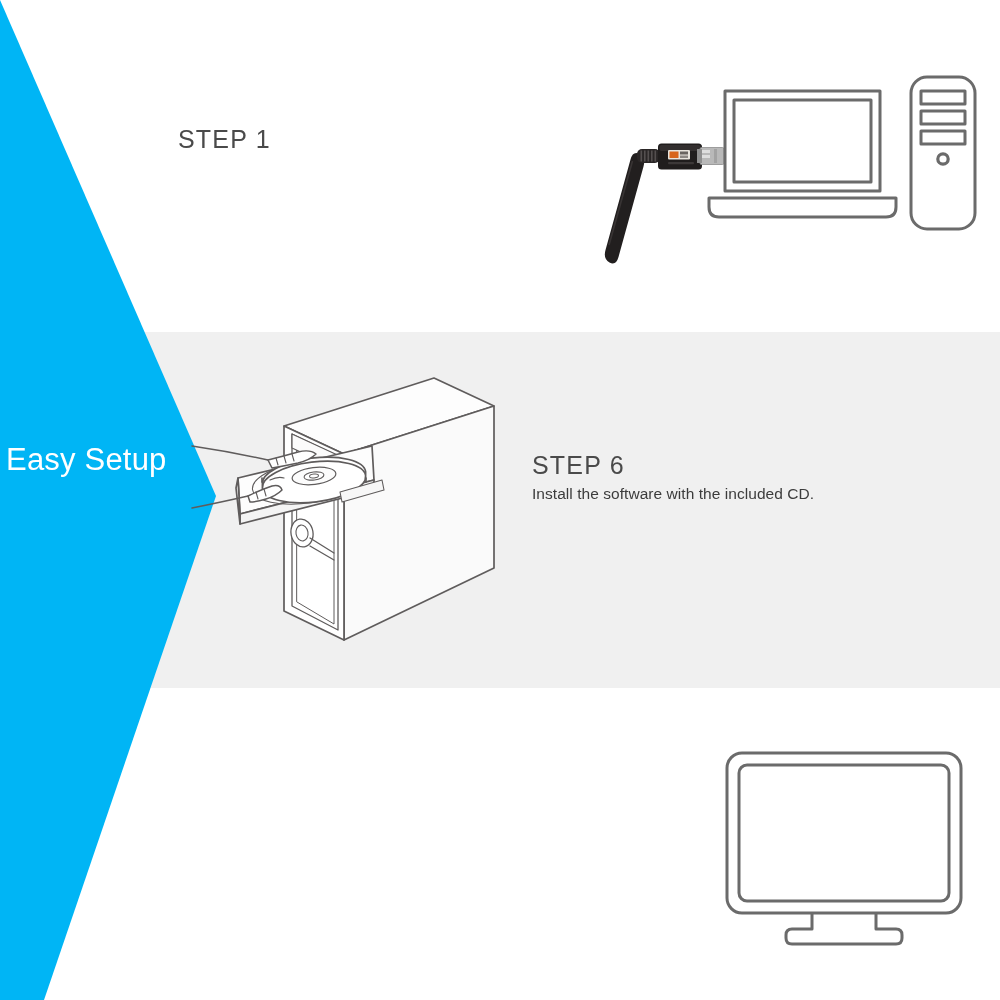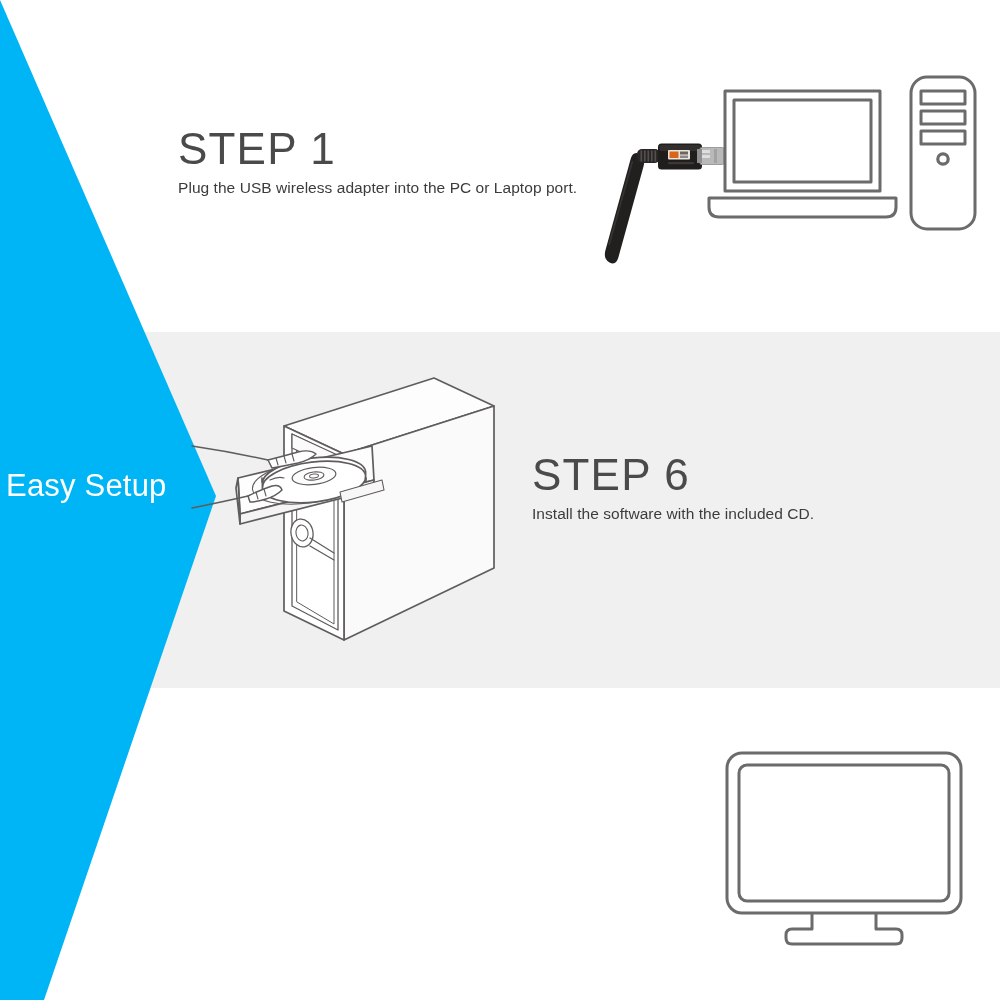--- a/index.html
+++ b/index.html
@@ -35,37 +35,37 @@
     left: 0;
     top: 0;
     width: 230px;
     height: 1000px;
   }
 
   
   .easy-setup-label {
     position: absolute;
     left: 6px;
-    top: 470px;
+    top: 444px;
     width: 195px;
     color: #ffffff;
     font-size: 31px;
     font-weight: 400;
     letter-spacing: 0.2px;
     line-height: 1;
     white-space: nowrap;
   }
 
   
   .step-block {
     position: absolute;
   }
   .step-title {
     color: #4a4a4a;
-    font-size: 44px;
+    font-size: 25px;
     font-weight: 400;
     letter-spacing: 1.2px;
     line-height: 1.05;
     margin: 0 0 6px 0;
     white-space: nowrap;
   }
   .step-desc {
     color: #3c3c3c;
     font-size: 15.5px;
     font-weight: 400;
@@ -101,21 +101,20 @@
   <div class="blue-wedge">
     <svg width="230" height="1000" viewBox="0 0 230 1000" xmlns="http://www.w3.org/2000/svg">
       <polygon points="0,0 216,496 44,1000 0,1000" fill="#00b5f5"></polygon>
     </svg>
   </div>
 
   <div class="easy-setup-label">Easy Setup</div>
 
   <div class="step-block" id="step1-block">
     <p class="step-title">STEP 1</p>
-    <p class="step-desc">Plug the USB wireless adapter into the PC or Laptop port.</p>
   </div>
 
   <div class="illus" id="usb-adapter-illus">
     <svg width="130" height="150" viewBox="0 0 130 150" xmlns="http://www.w3.org/2000/svg">
 
       <g>
         <path d="M34.5 17.5 L9.5 108 Q7 117 13.5 120.5 Q20 124 22.5 115 L47.5 24.5 Q50 15.5 43.5 12 Q37 8.5 34.5 17.5 Z" fill="#221f1f"></path>
         <path d="M36.5 19 L13 103" stroke="#4a4646" stroke-width="1.6" fill="none" opacity="0.55"></path>
       </g>
 

